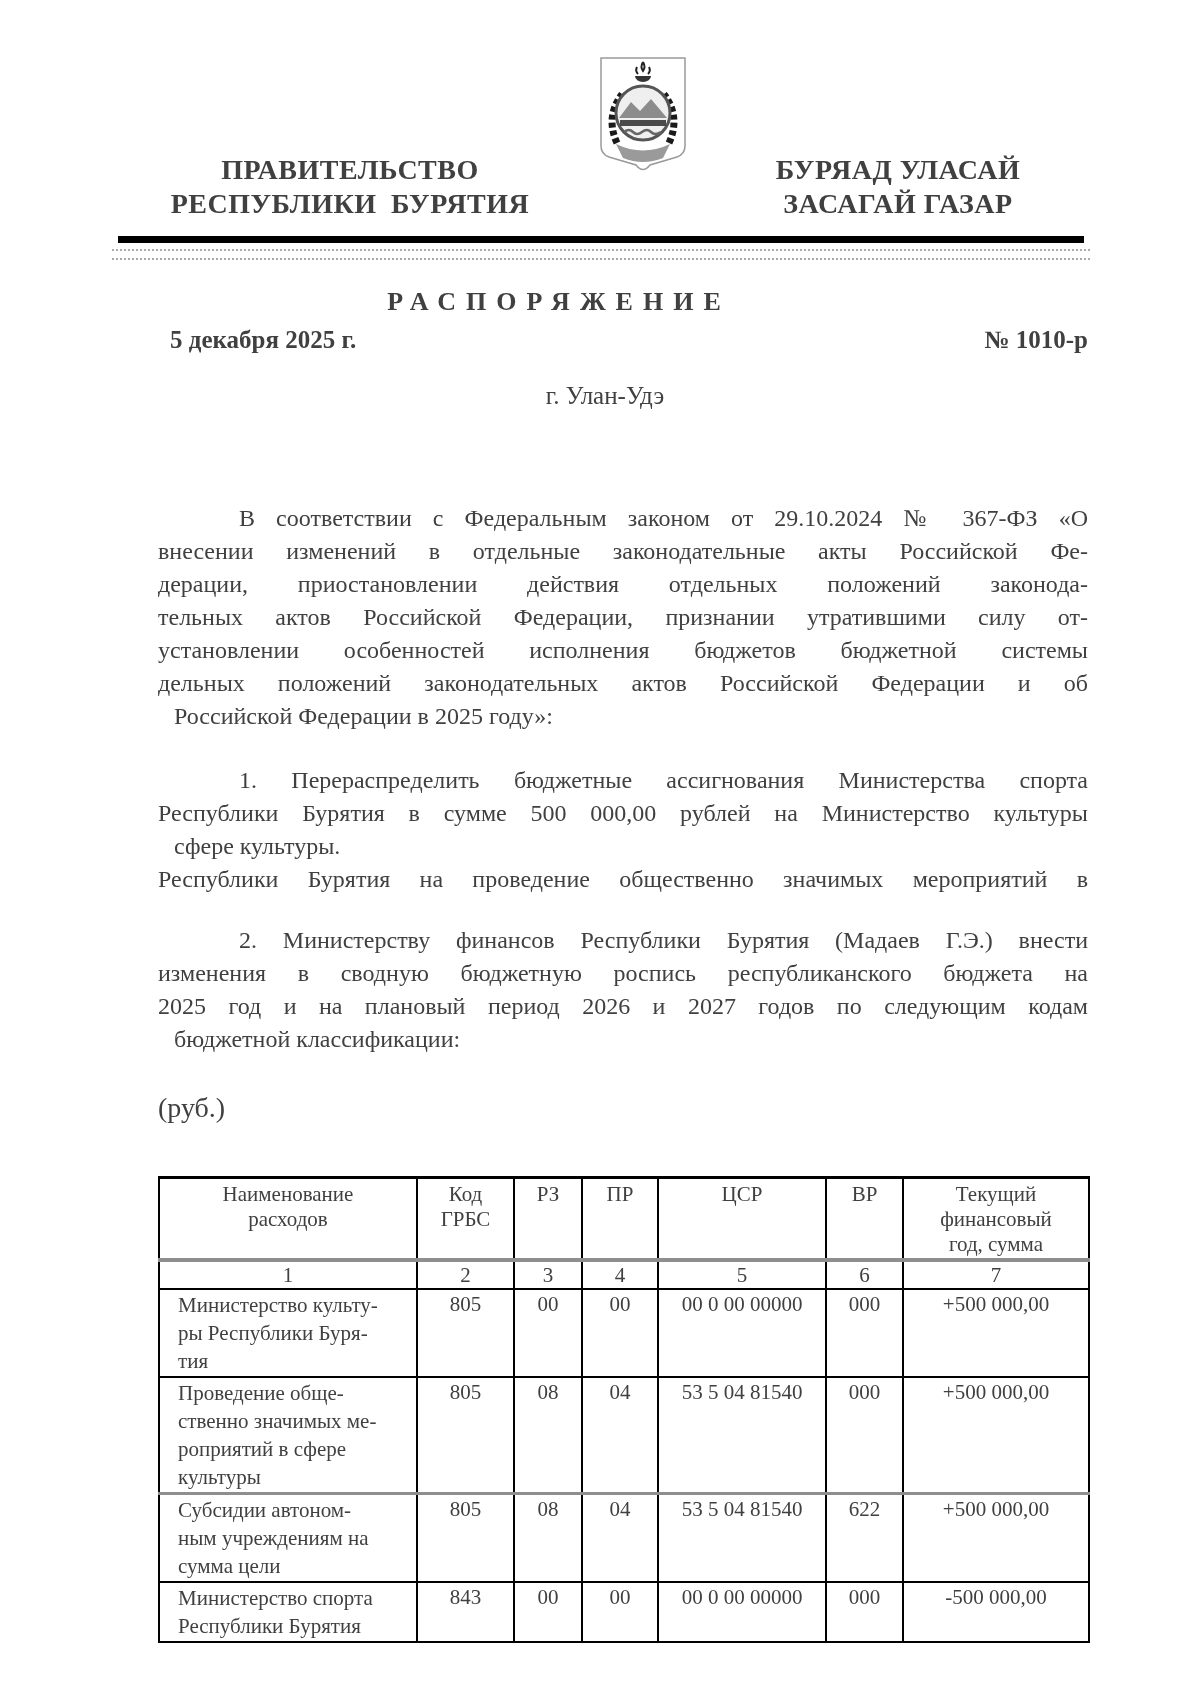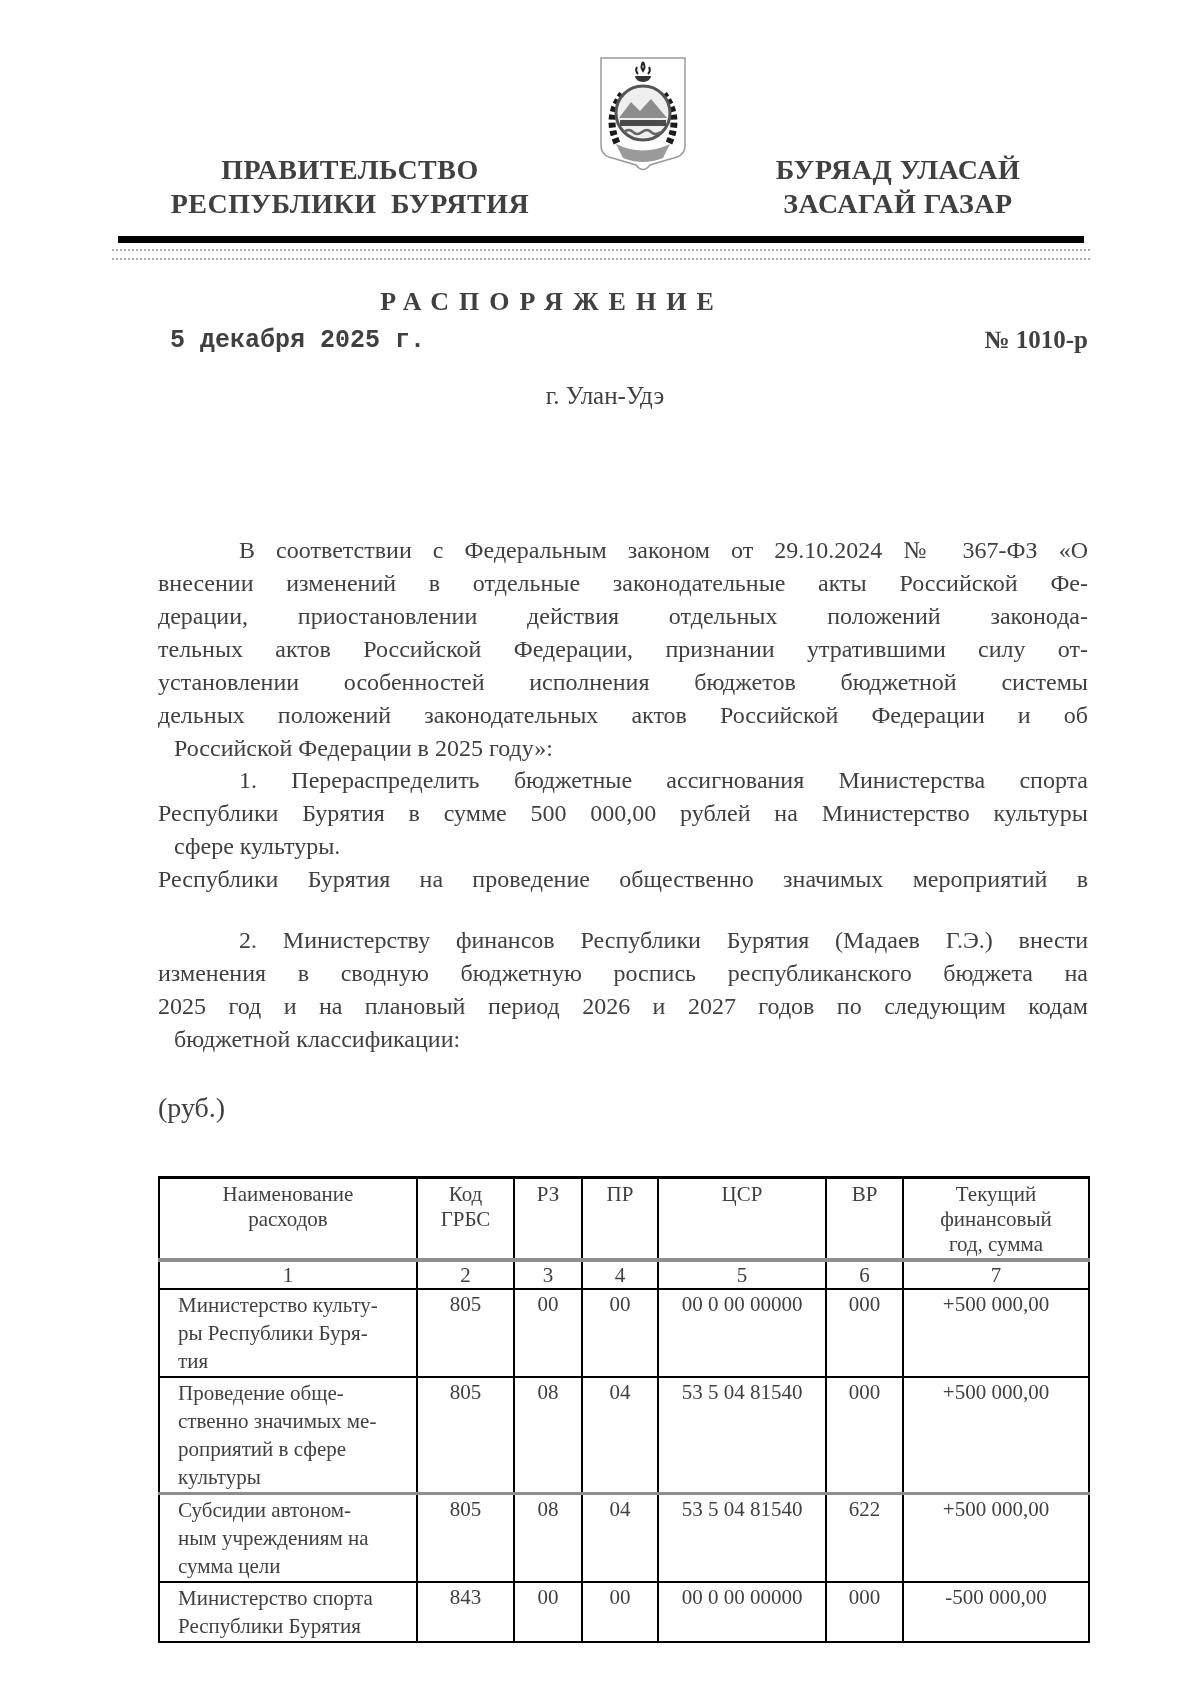--- a/index.html
+++ b/index.html
@@ -16,31 +16,31 @@
     white-space: pre-line; letter-spacing: 0.5px;
   }
   .org-left  { left: 150px; top: 153px; width: 400px; word-spacing: 7px; }
   .org-right { left: 700px; top: 153px; width: 396px; }
   .emblem { position: absolute; left: 593px; top: 57px; width: 100px; height: 118px; }
   .rule-thick  { position: absolute; left: 118px; top: 236px; width: 966px; height: 7px; background: #000; }
   .rule-dotted { position: absolute; left: 112px; top: 249px; width: 978px; height: 7px;
                  border-top: 2px dotted #ababab; border-bottom: 2px dotted #ababab; }
   
   .doc-title {
-    position: absolute; left: 1px; top: 287px; width: 1092px;
+    position: absolute; left: 8px; top: 287px; width: 1092px;
     text-align: center; font-weight: bold; font-size: 26px;
     letter-spacing: 10px; text-indent: 10px;
   }
   .doc-meta { position: absolute; left: 170px; top: 326px; width: 918px; height: 32px; font-weight: bold; font-size: 25px; }
-  .doc-date   { float: left; font-family: Liberation Mono, monospace; }
+  .doc-date   { float: left; }
   .doc-number { float: right; }
   .doc-city { position: absolute; left: 0; top: 382px; width: 1210px; text-align: center; font-size: 25px; }
   
   .para { position: absolute; left: 158px; width: 930px; font-size: 24px; }
-  .p1 { top: 534px; } .p2 { top: 764px; } .p3 { top: 924px; }
+  .p1 { top: 502px; } .p2 { top: 764px; } .p3 { top: 924px; }
   .tline { line-height: 33px; min-height: 33px; text-align: justify; text-align-last: justify; }
   .tline.last { text-align-last: left; margin-left: 16px; }
   .tline.indent { text-indent: 81px; }
   .currency-note {
     position: absolute; left: 158px; top: 1092px; width: 930px;
     text-align: left; font-size: 28px;
   }
   
   .budget-table {
     position: absolute; left: 158px; top: 1176px; width: 930px;

